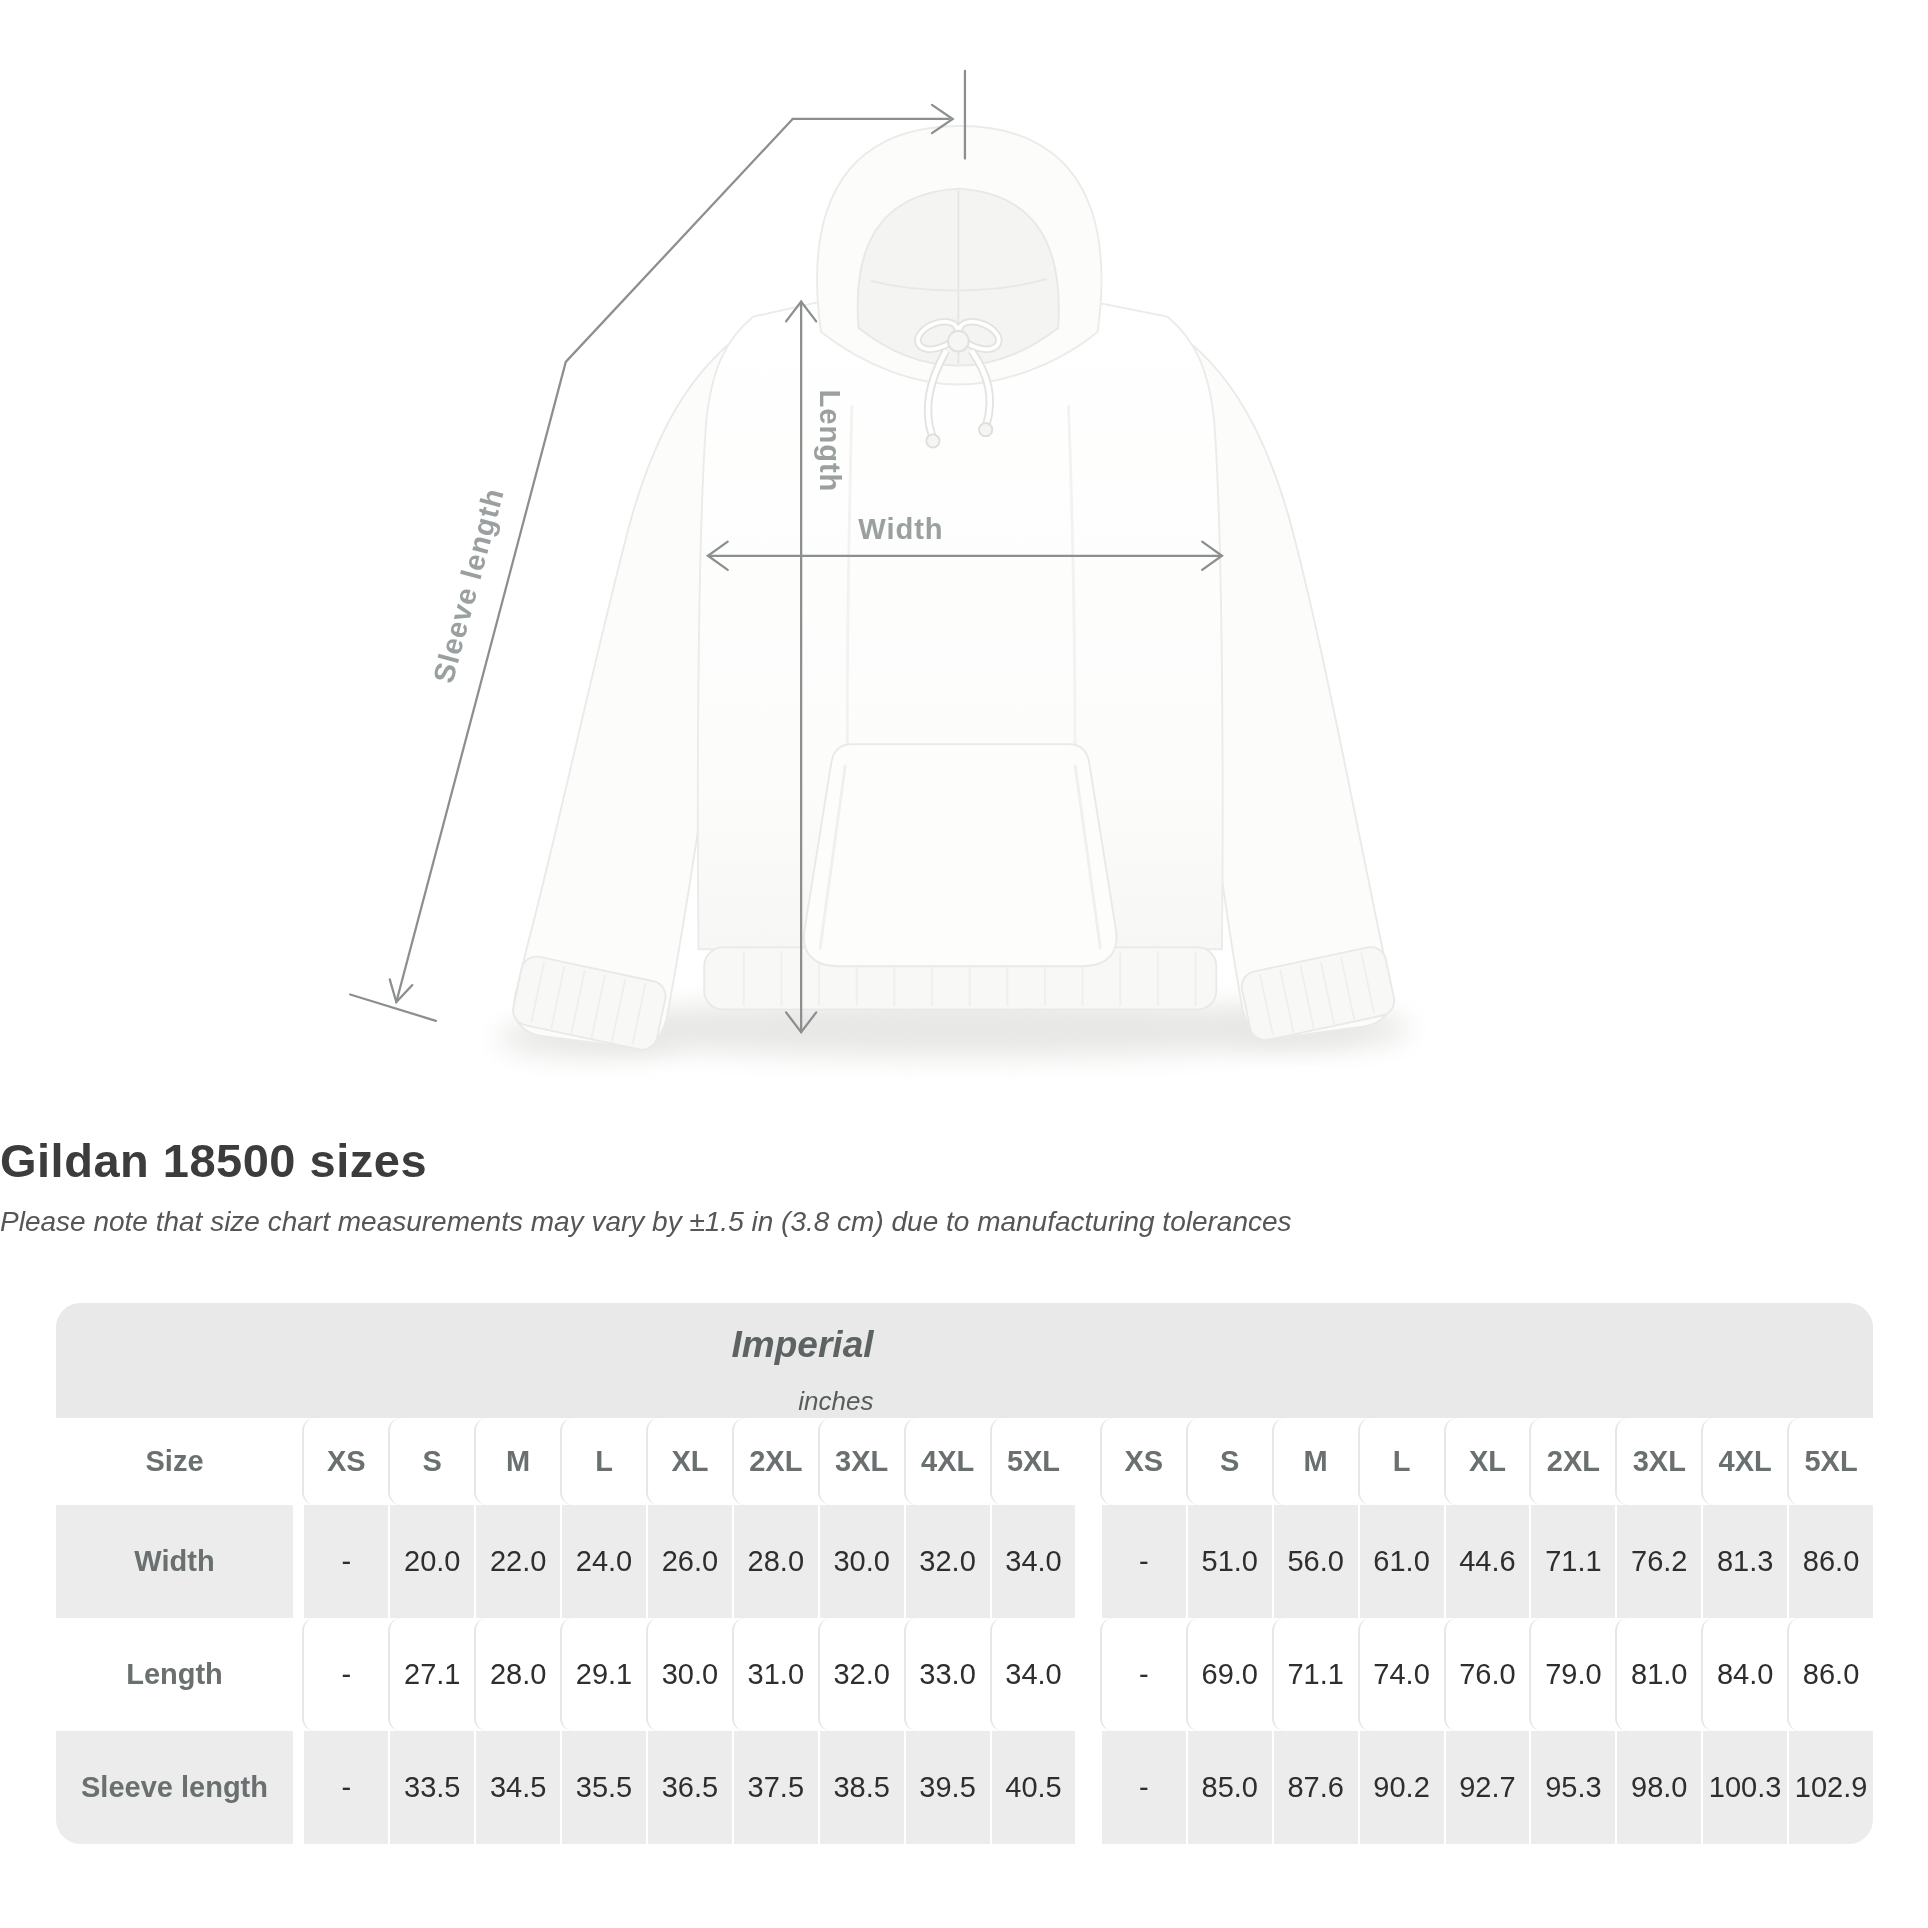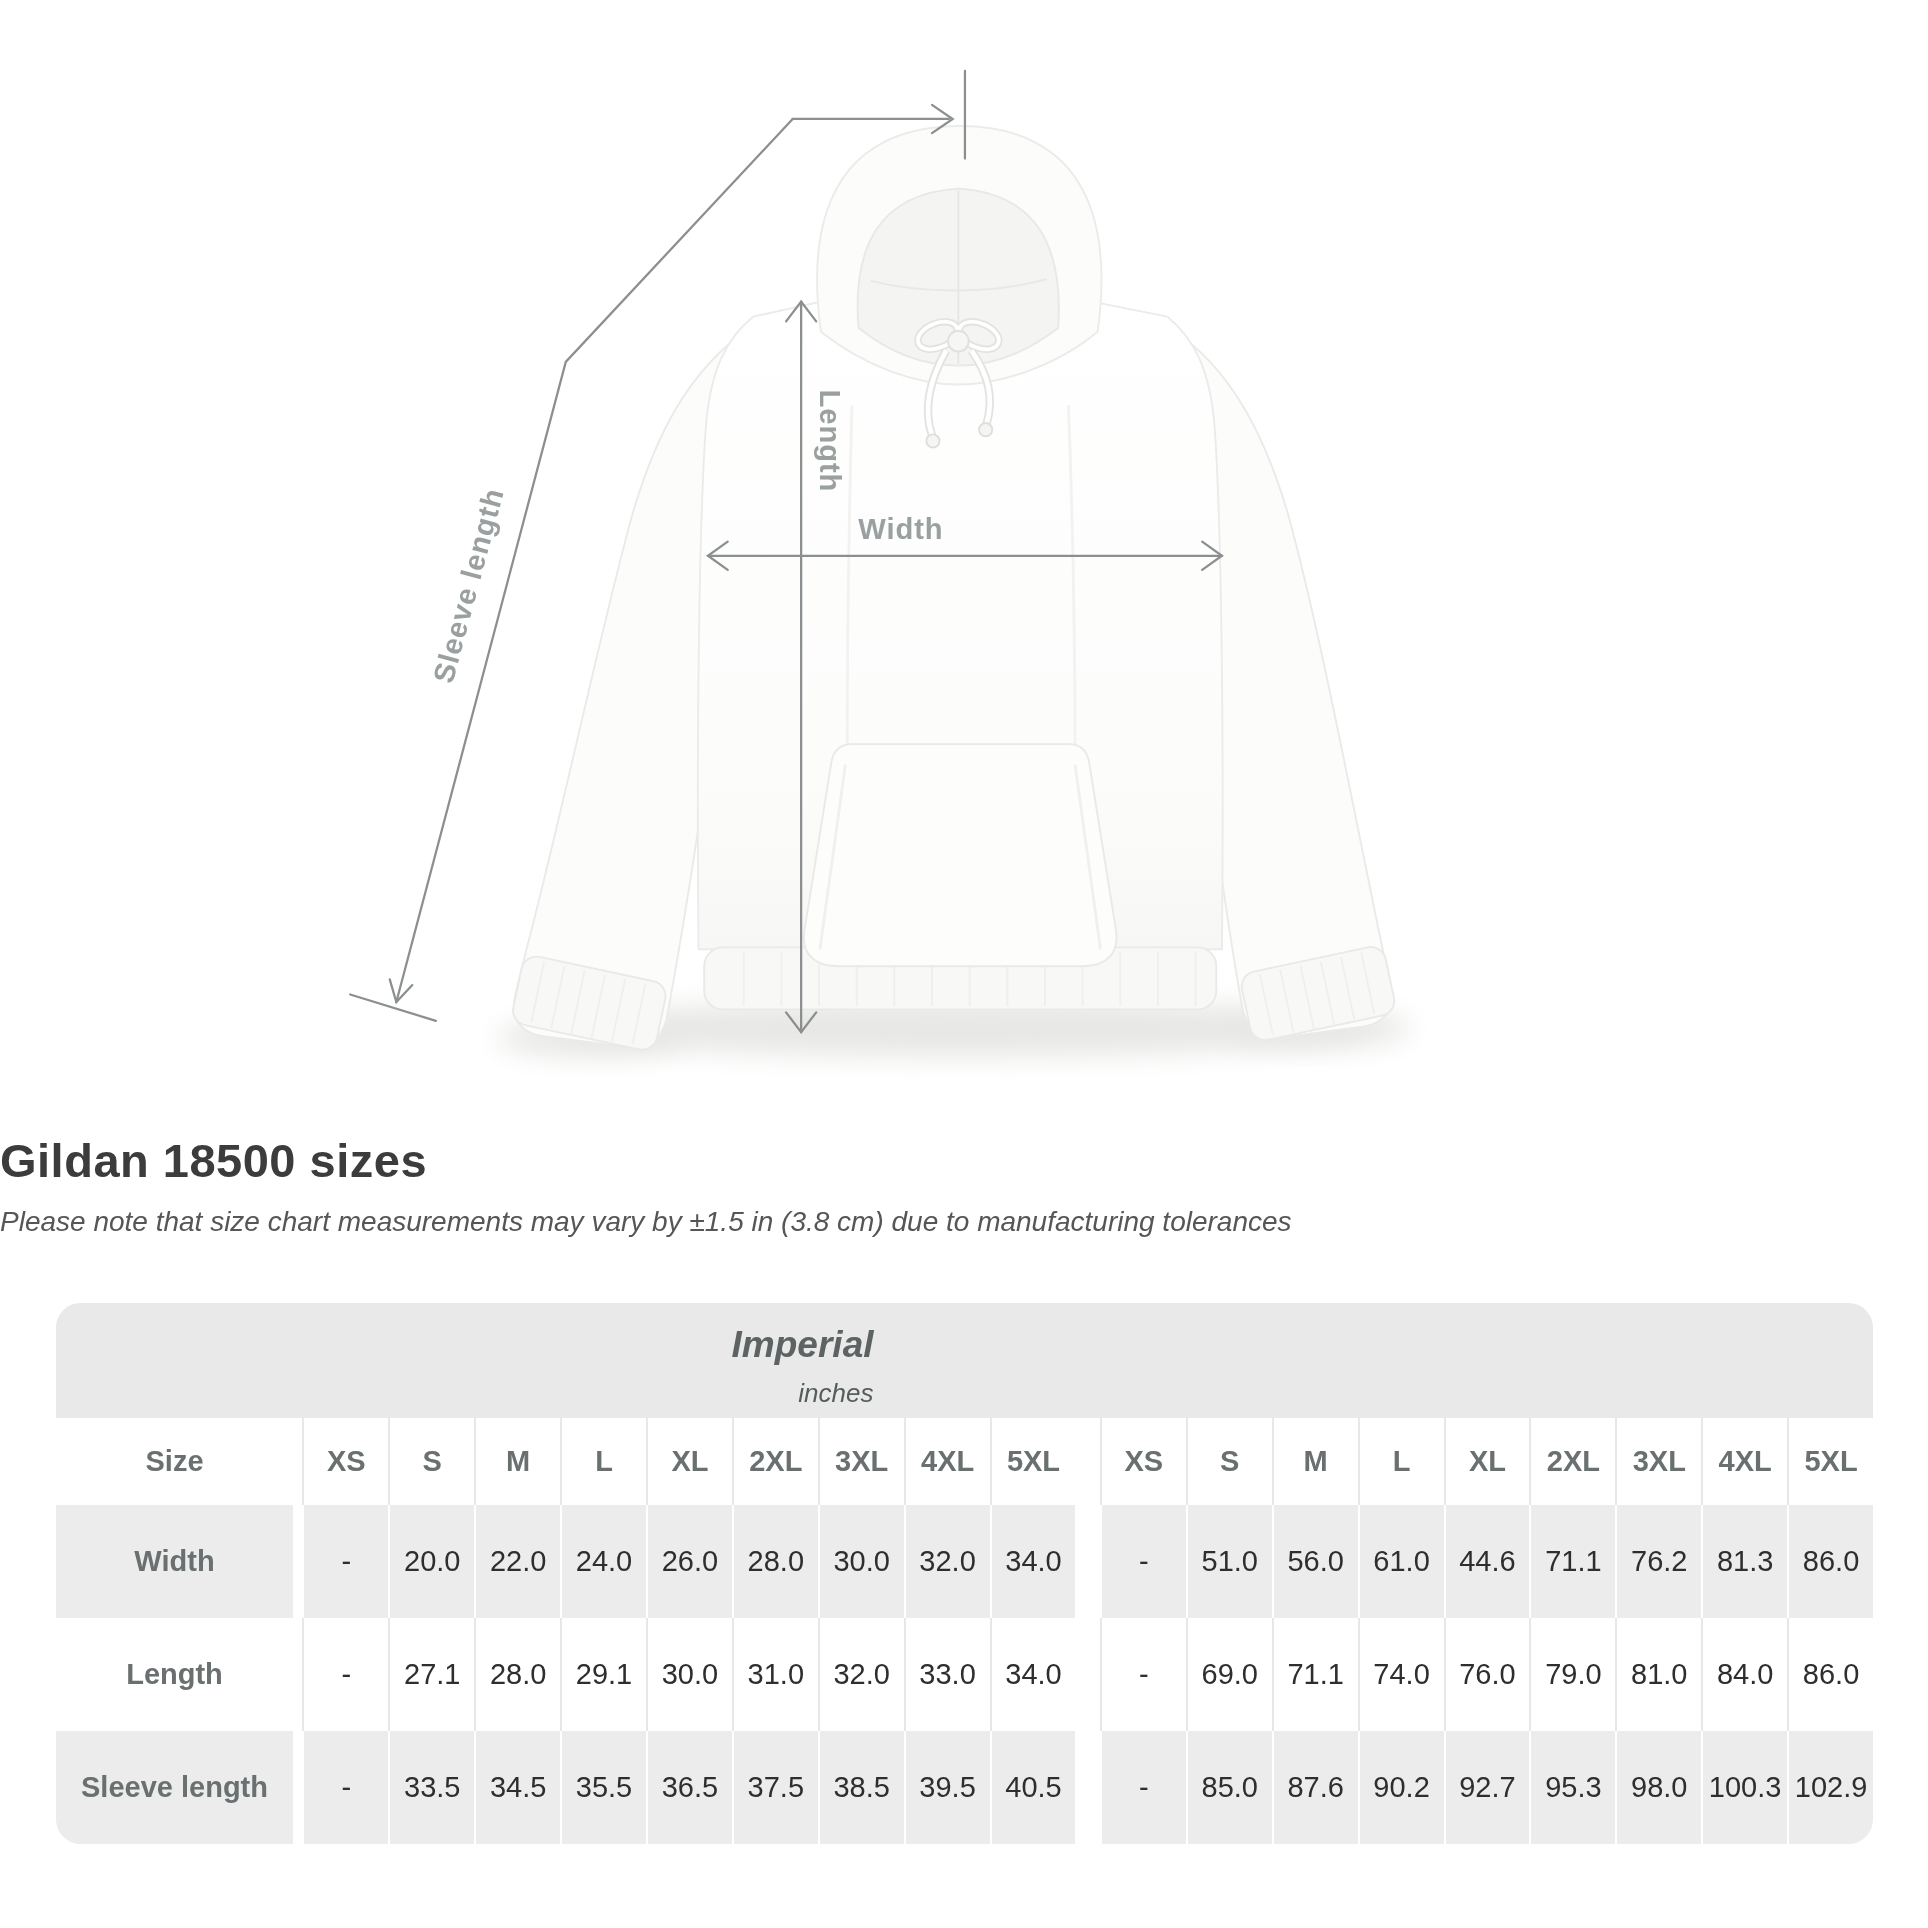--- a/index.html
+++ b/index.html
@@ -25,32 +25,32 @@
   }
 
   
   #size-table{position:absolute;left:56px;top:1303px;width:1817px;}
   .band{
     position:relative;height:115px;background:#e9e9e9;
     border-radius:24.5px 24.5px 0 0;
   }
   .ug{position:absolute;top:0;transform:translateX(-50%);text-align:right;width:565px;}
   .ug-label{margin-top:21px;font-size:37px;font-weight:bold;font-style:italic;color:#5d6363;}
-  .ug-sub{margin-top:12px;font-size:26px;font-style:italic;color:#565c5c;}
+  .ug-sub{margin-top:20px;font-size:26px;font-style:italic;color:#565c5c;}
 
   .rows-wrap{border-radius:0 0 24.5px 24.5px;overflow:hidden;}
   .trow{display:grid;grid-template-columns:237px 9.4px repeat(9,1fr) 24.5px repeat(9,1fr);}
   .trow.hrow{height:87px;}
   .trow.drow{height:113px;}
   .c{display:flex;align-items:center;justify-content:center;}
   .lab{font-size:29px;font-weight:bold;color:#6a7070;}
   .val{font-size:29px;color:#2e2e2e;}
   .bg-w .cell{background:#ffffff;}
   .bg-g .cell{background:#ececec;}
-  .bg-w .data{border-left:2.8px solid #e7e7e7;}
+  .bg-w .data{border-left:2.8px solid #e7e7e7;border-radius:13px;}
   .bg-g .data{border-left:2.8px solid #ffffff;}
   .sep{background:#ffffff;}
 </style>
 </head>
 <body>
 
 <div id="stage">
 
   <svg id="diagram" viewBox="0 0 2048 1190" xmlns="http://www.w3.org/2000/svg">
     <defs>

